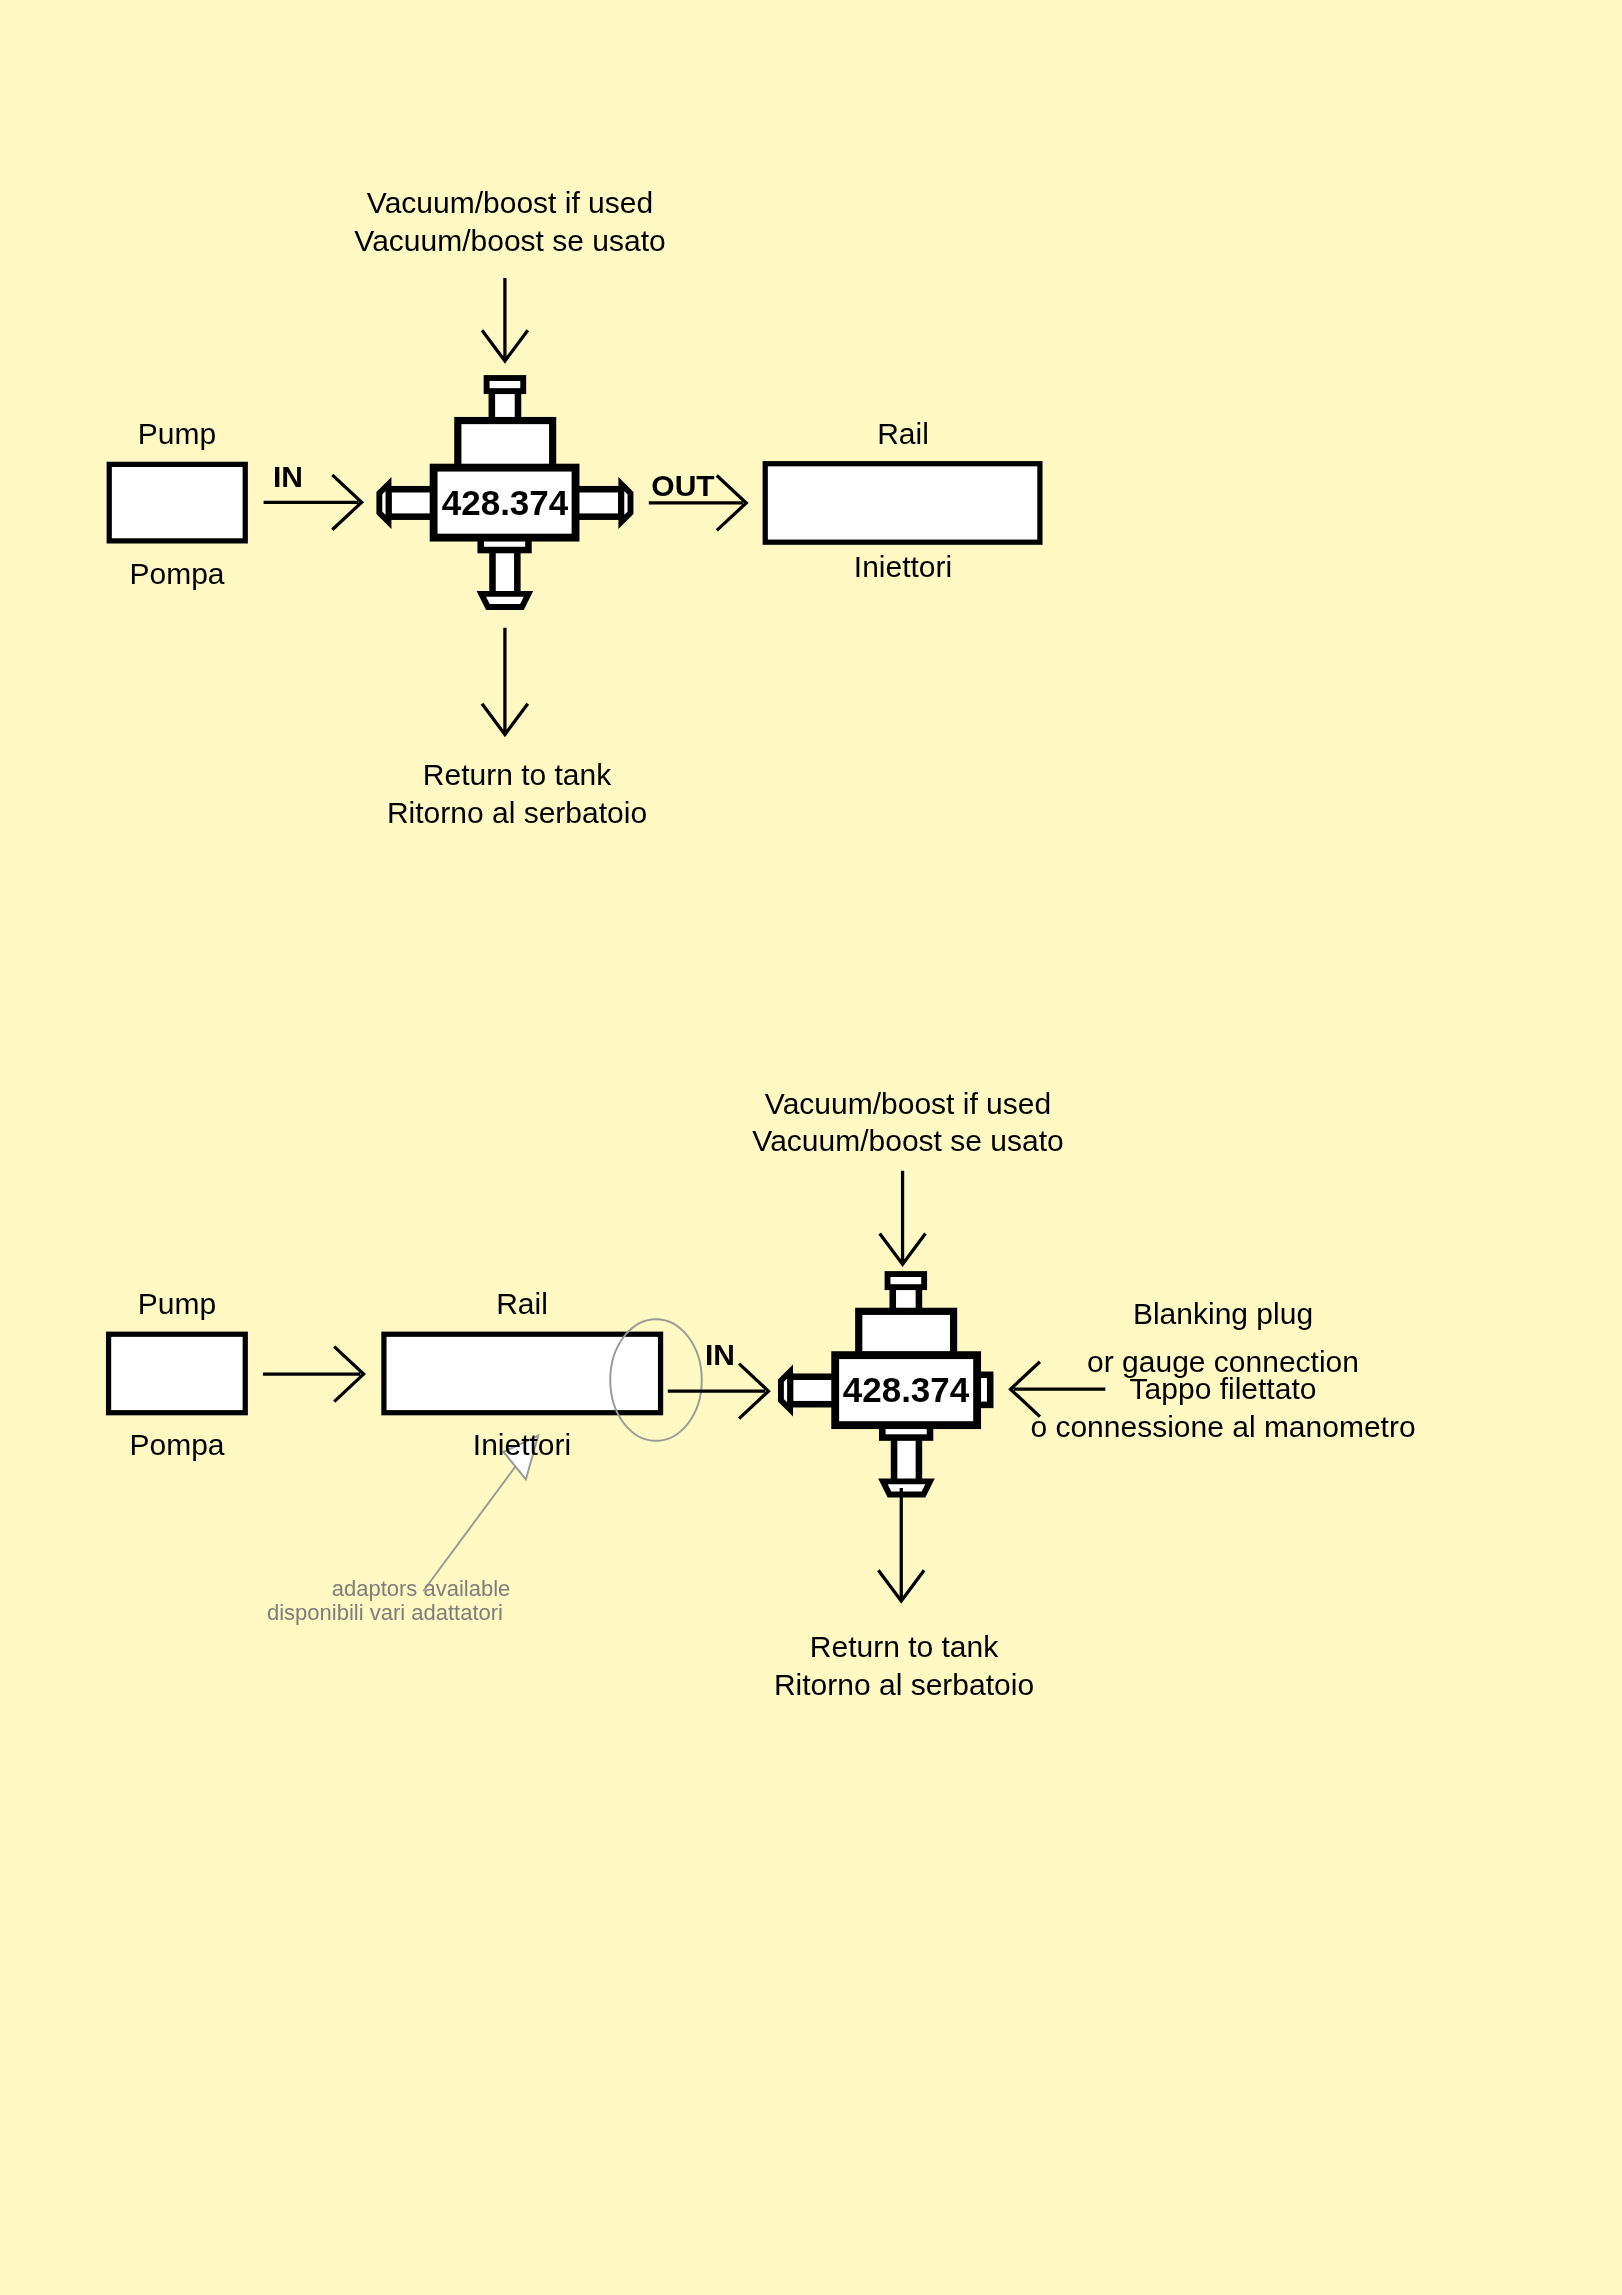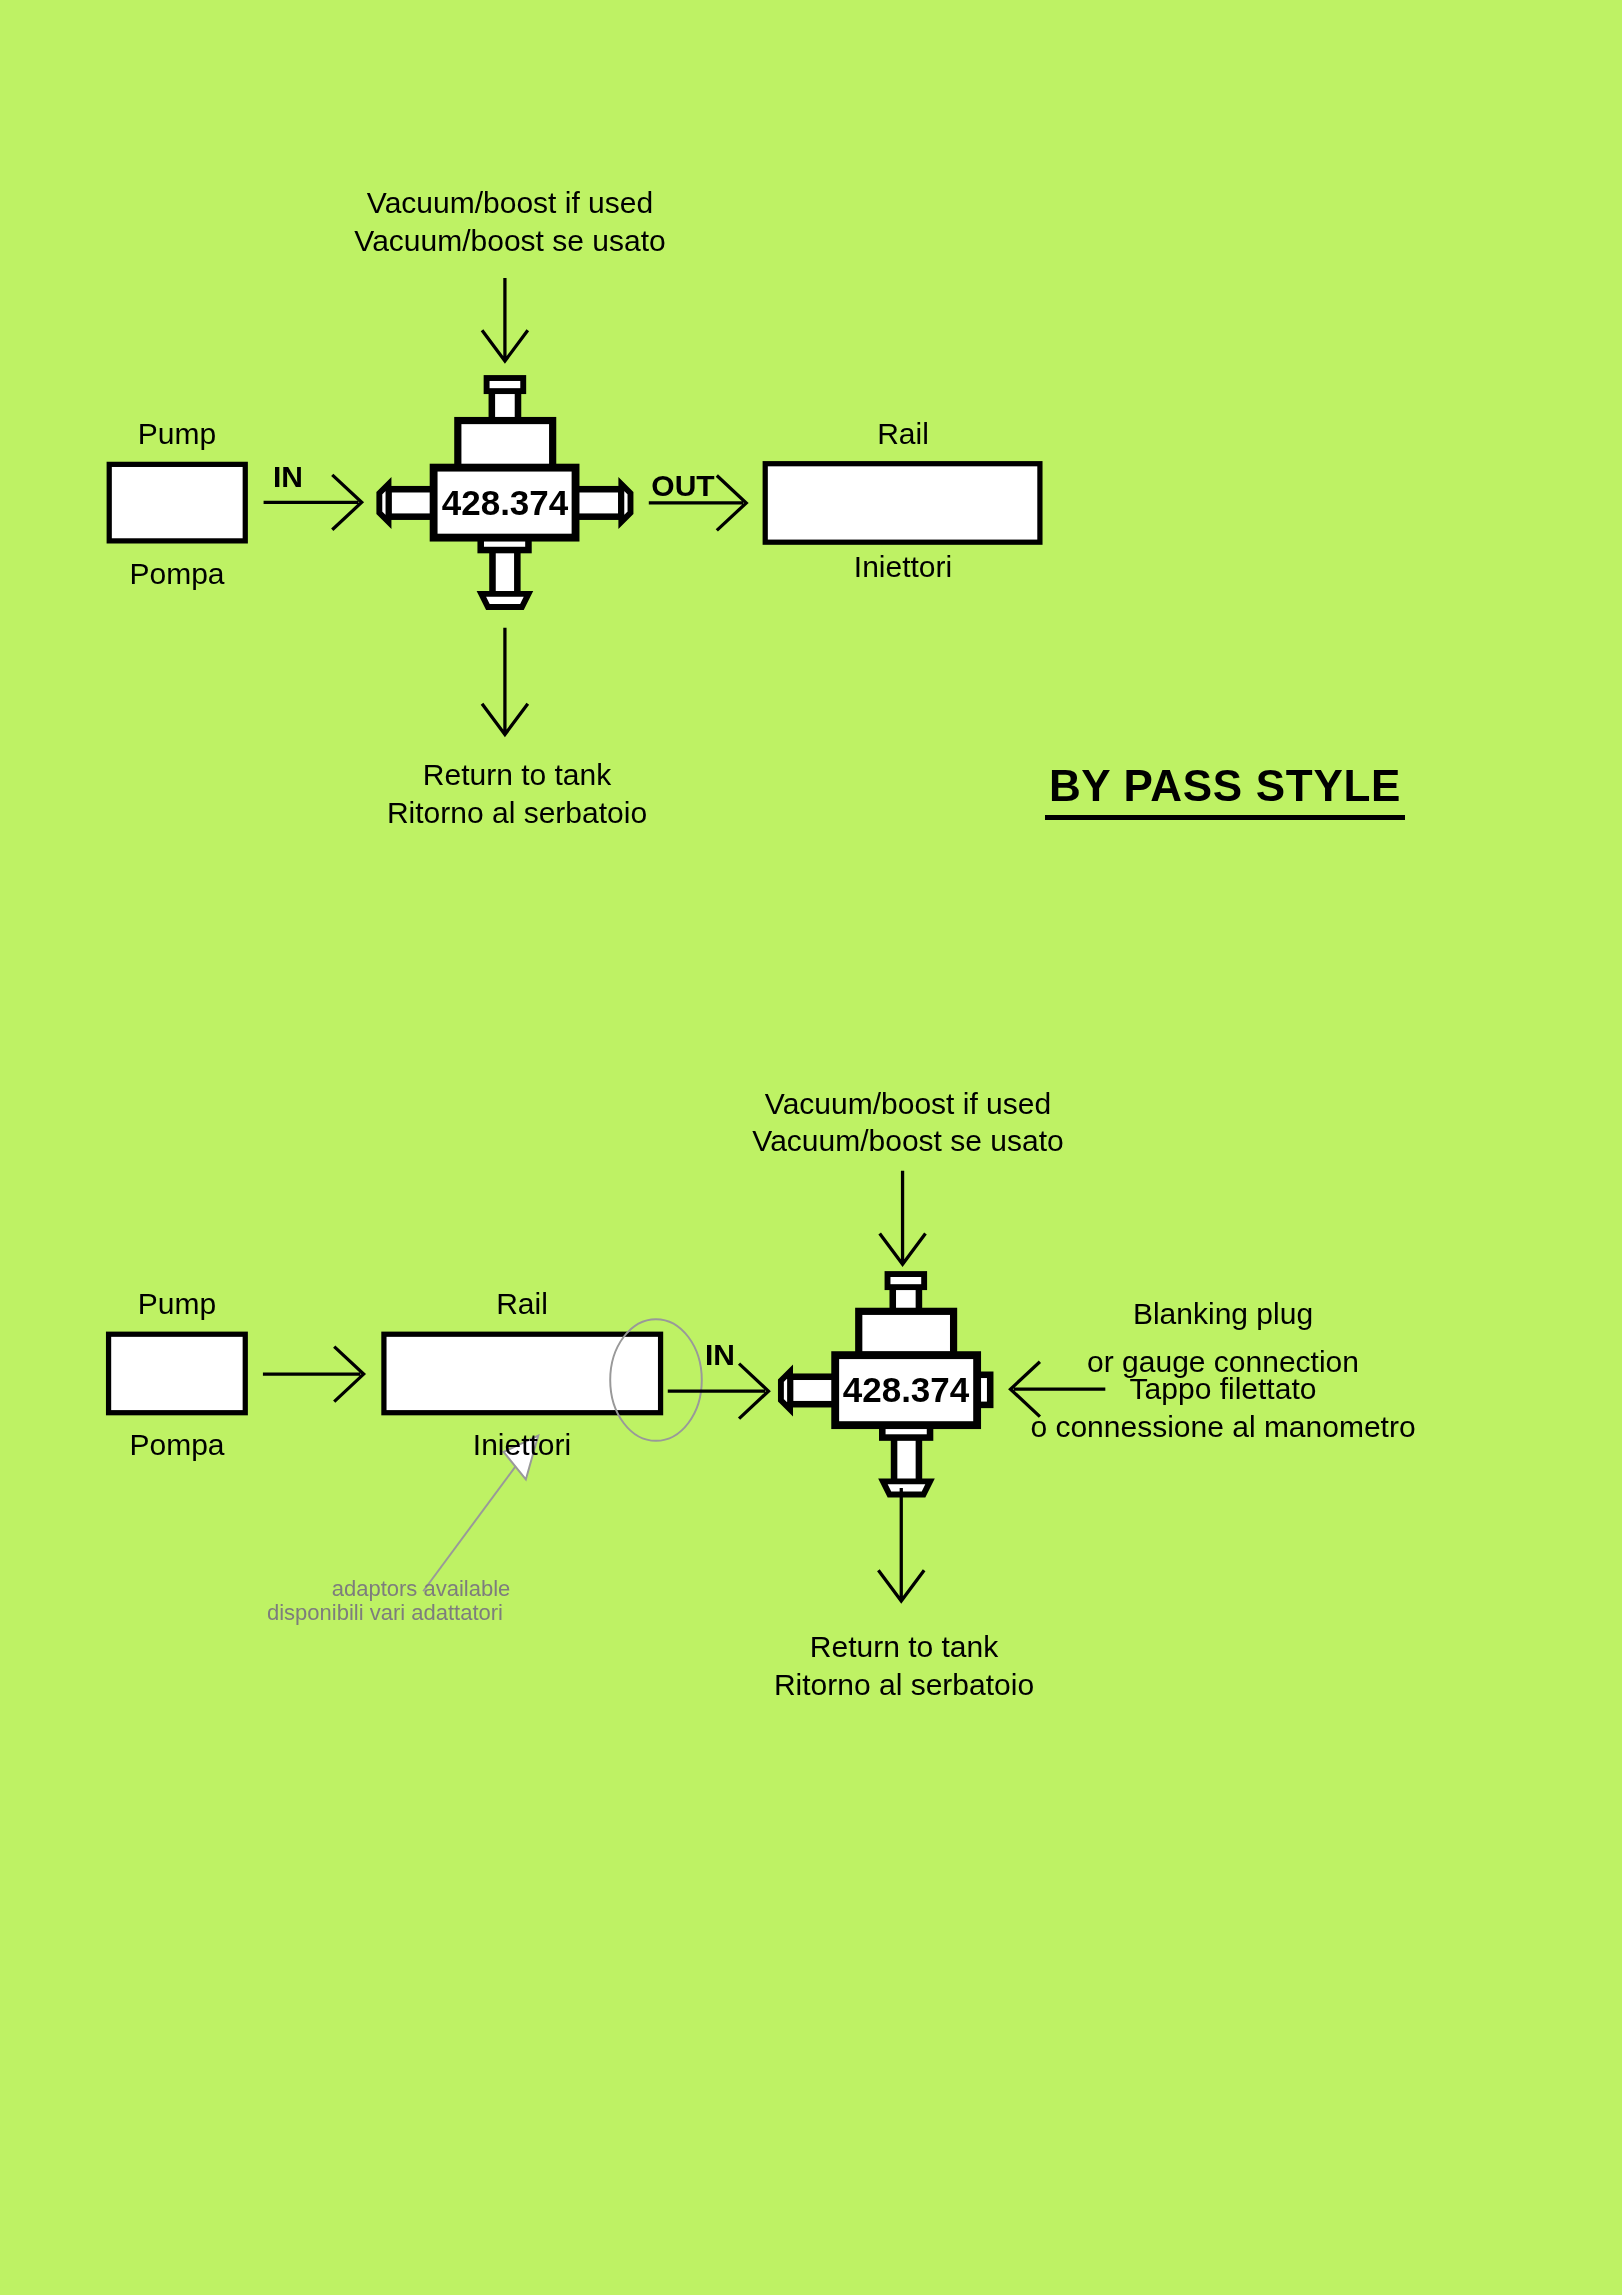--- a/index.html
+++ b/index.html
@@ -1,19 +1,19 @@
 <!DOCTYPE html>
 <html style="font-size:10.5px"><head>
 <meta charset="utf-8">
 <style>
   html,body{margin:0;padding:0;background:#fff;}
   #canvas{
     position:relative;
     width:1622px;height:2295px;
-    background:#bef264;
+    background:#fef9c3;
     font-family:"Liberation Sans", sans-serif;
     color:#000;
     overflow:hidden;
   }
   #lineart{position:absolute;left:0;top:0;}
   .txt{
     position:absolute;
     white-space:nowrap;
     line-height:1;
     font-size:30px;
@@ -122,21 +122,20 @@
   <div class="txt bold" style="left:683px;top:471px;">OUT</div>
 
   <div class="txt" style="left:903px;top:419px;">Rail</div>
   <div class="txt" style="left:903px;top:552px;">Iniettori</div>
 
   <div class="reg-label" style="left:434px;top:468px;width:142px;height:70px;">428.374</div>
 
   <div class="txt" style="left:517px;top:760px;">Return to tank</div>
   <div class="txt" style="left:517px;top:798px;">Ritorno al serbatoio</div>
 
-  <div class="heading" style="left:1225px;top:764px;">BY PASS STYLE</div>
 
   <div class="txt" style="left:908px;top:1089px;">Vacuum/boost if used</div>
   <div class="txt" style="left:908px;top:1126px;">Vacuum/boost se usato</div>
 
   <div class="txt" style="left:177px;top:1289px;">Pump</div>
   <div class="txt" style="left:177px;top:1430px;">Pompa</div>
 
   <div class="txt" style="left:522px;top:1289px;">Rail</div>
   <div class="txt" style="left:522px;top:1430px;">Iniettori</div>
 

